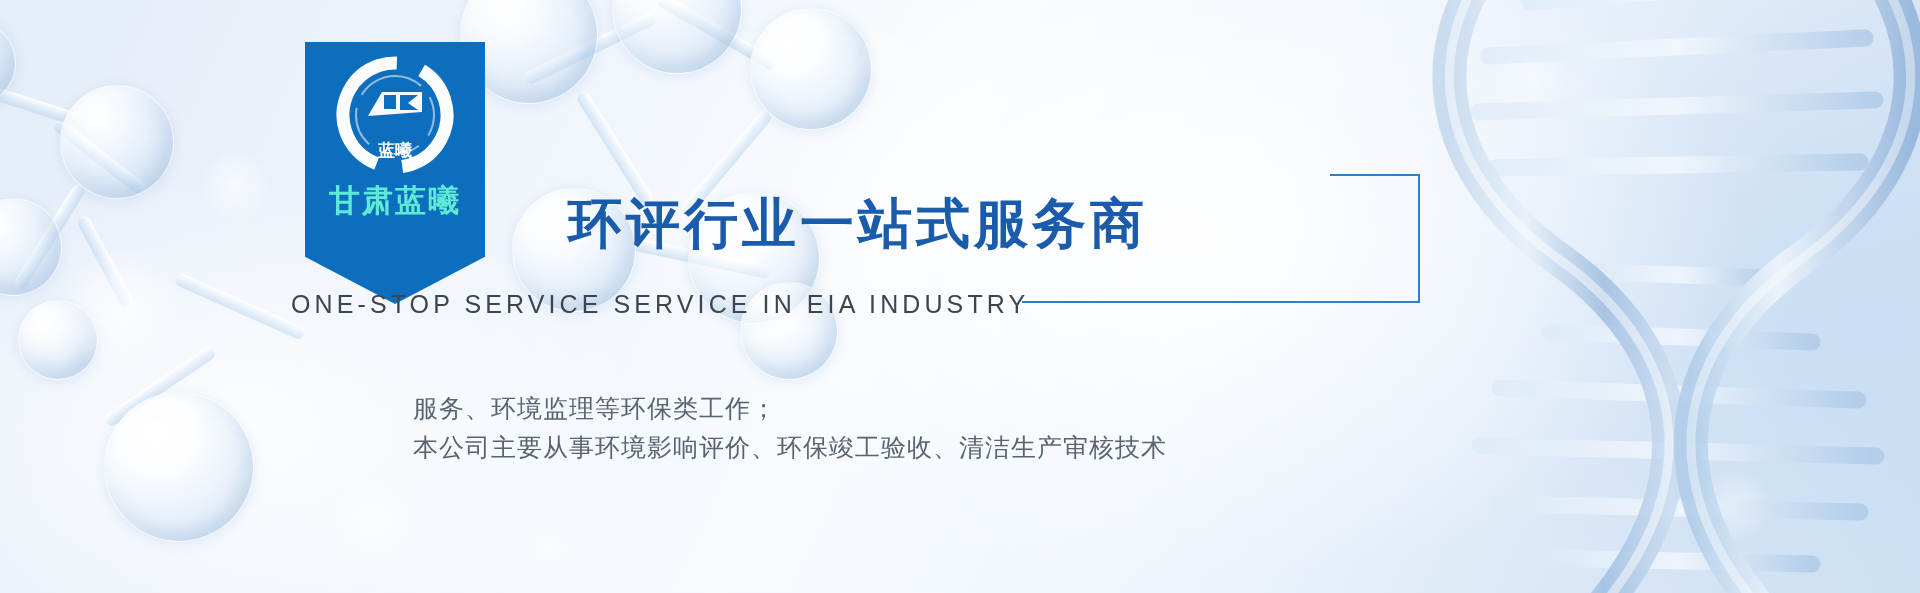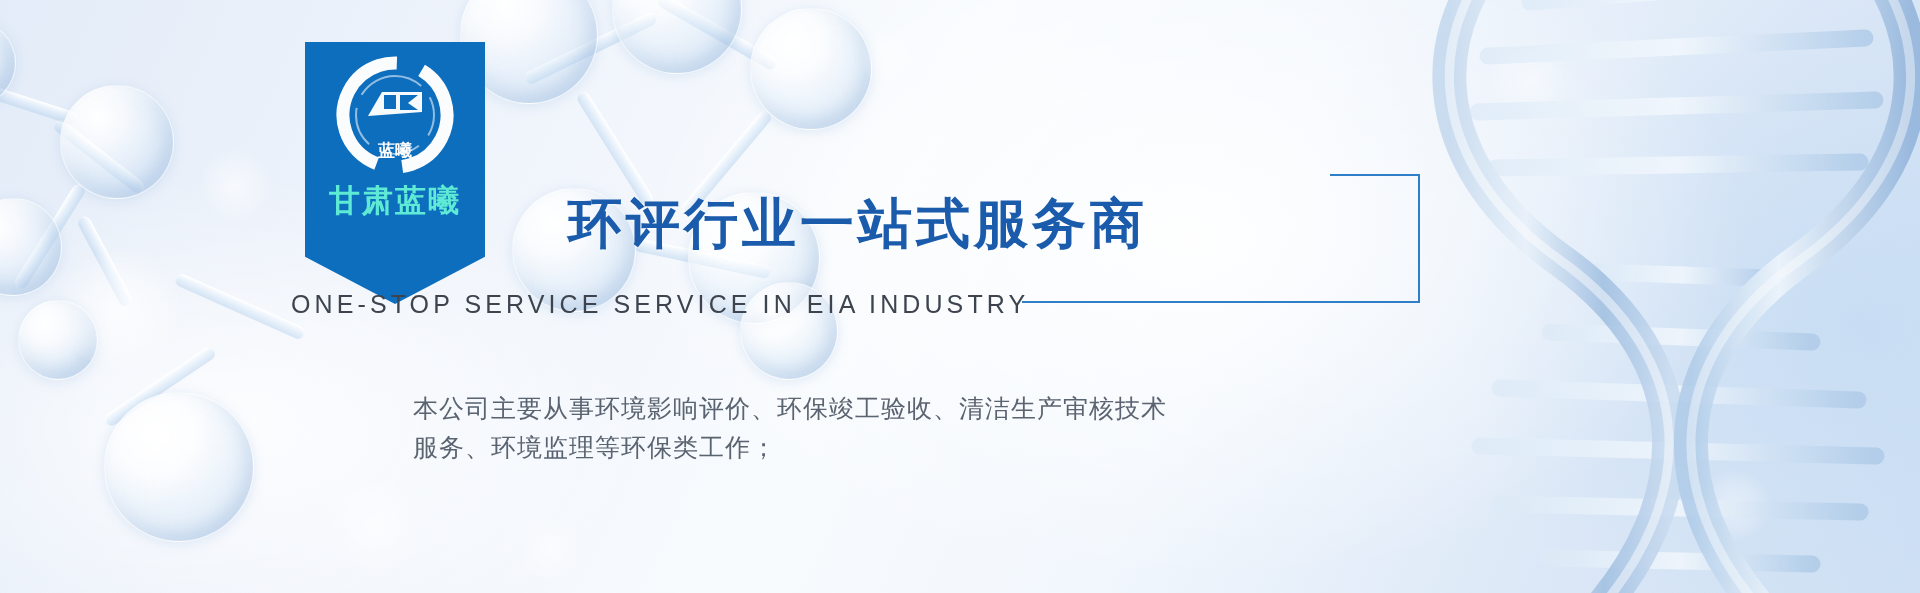--- a/index.html
+++ b/index.html
@@ -186,17 +186,17 @@
 
   <div id="headline">环评行业一站式服务商</div>
 
   <div id="subtitle">ONE-STOP SERVICE SERVICE IN EIA INDUSTRY</div>
 
   <div id="rule-h"></div>
   <div id="rule-v"></div>
   <div id="rule-top"></div>
 
   <div id="desc">
+    <div>服务、环境监理等环保类工作；</div>
     <div>本公司主要从事环境影响评价、环保竣工验收、清洁生产审核技术</div>
-    <div>服务、环境监理等环保类工作；</div>
   </div>
 
 </div>
 
 </body></html>

